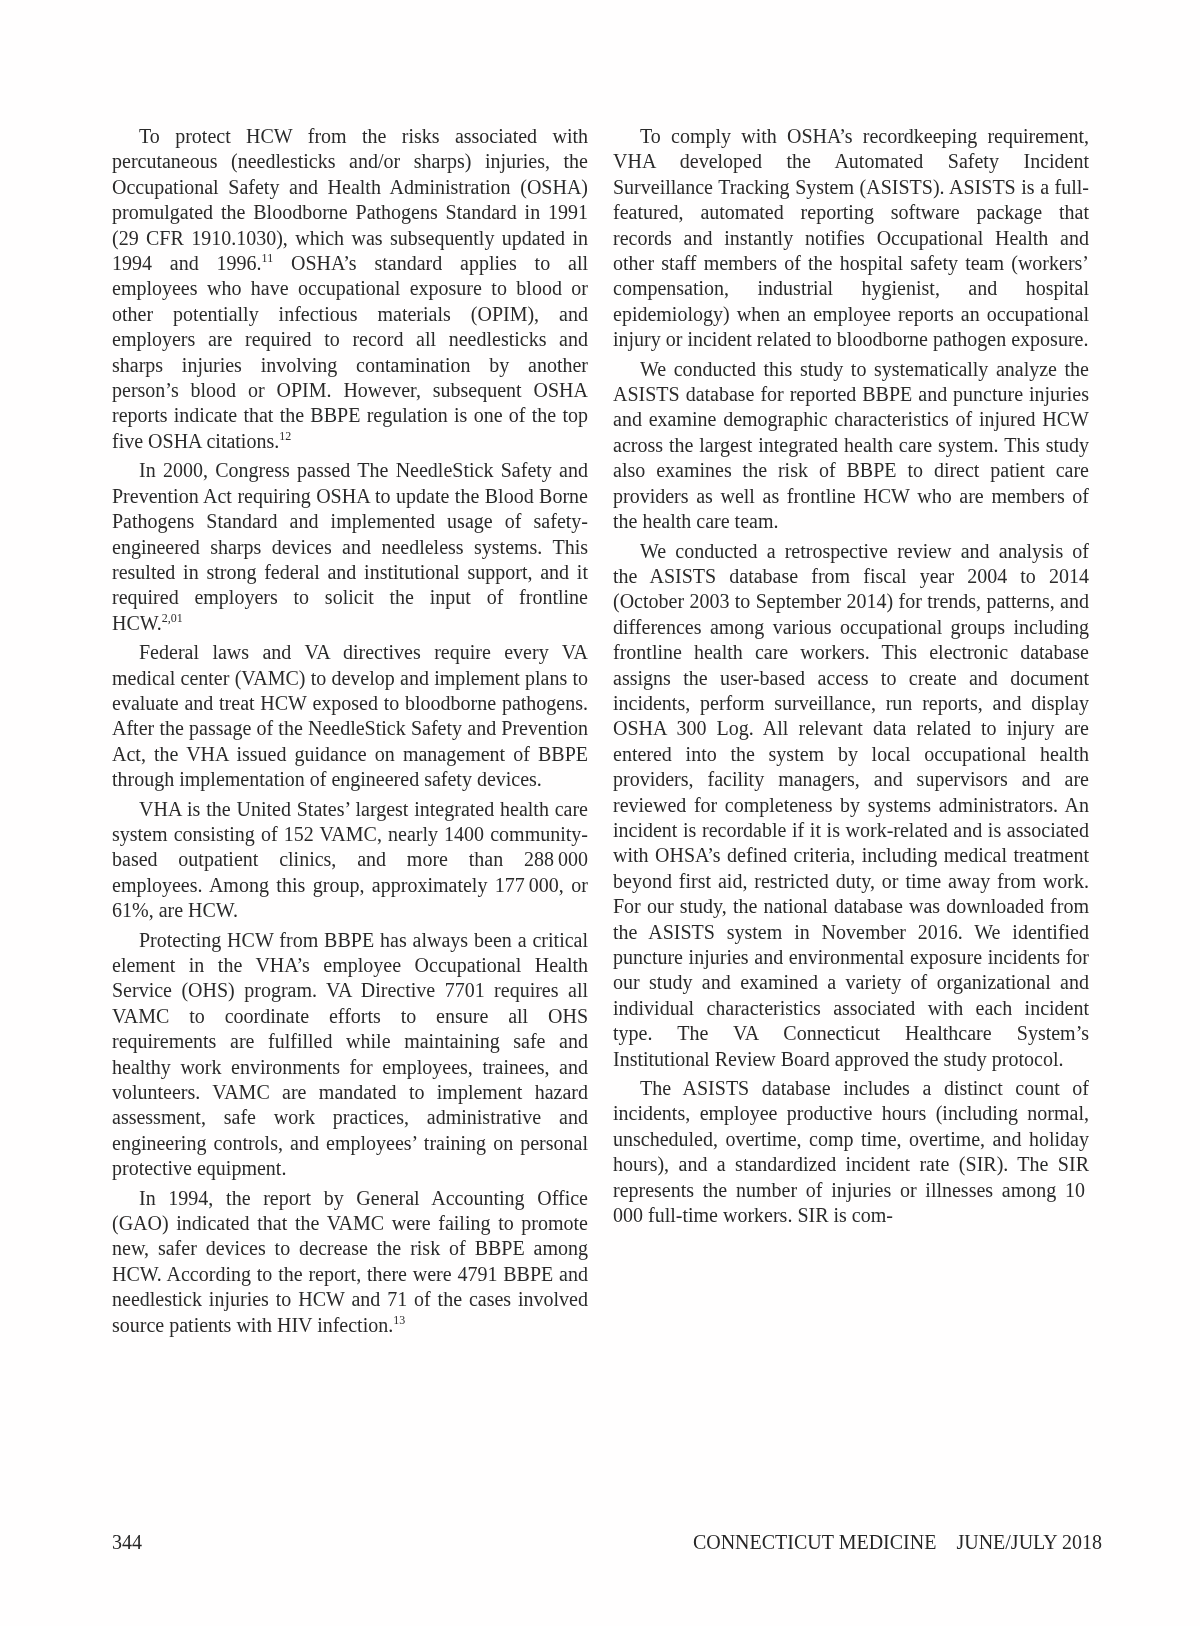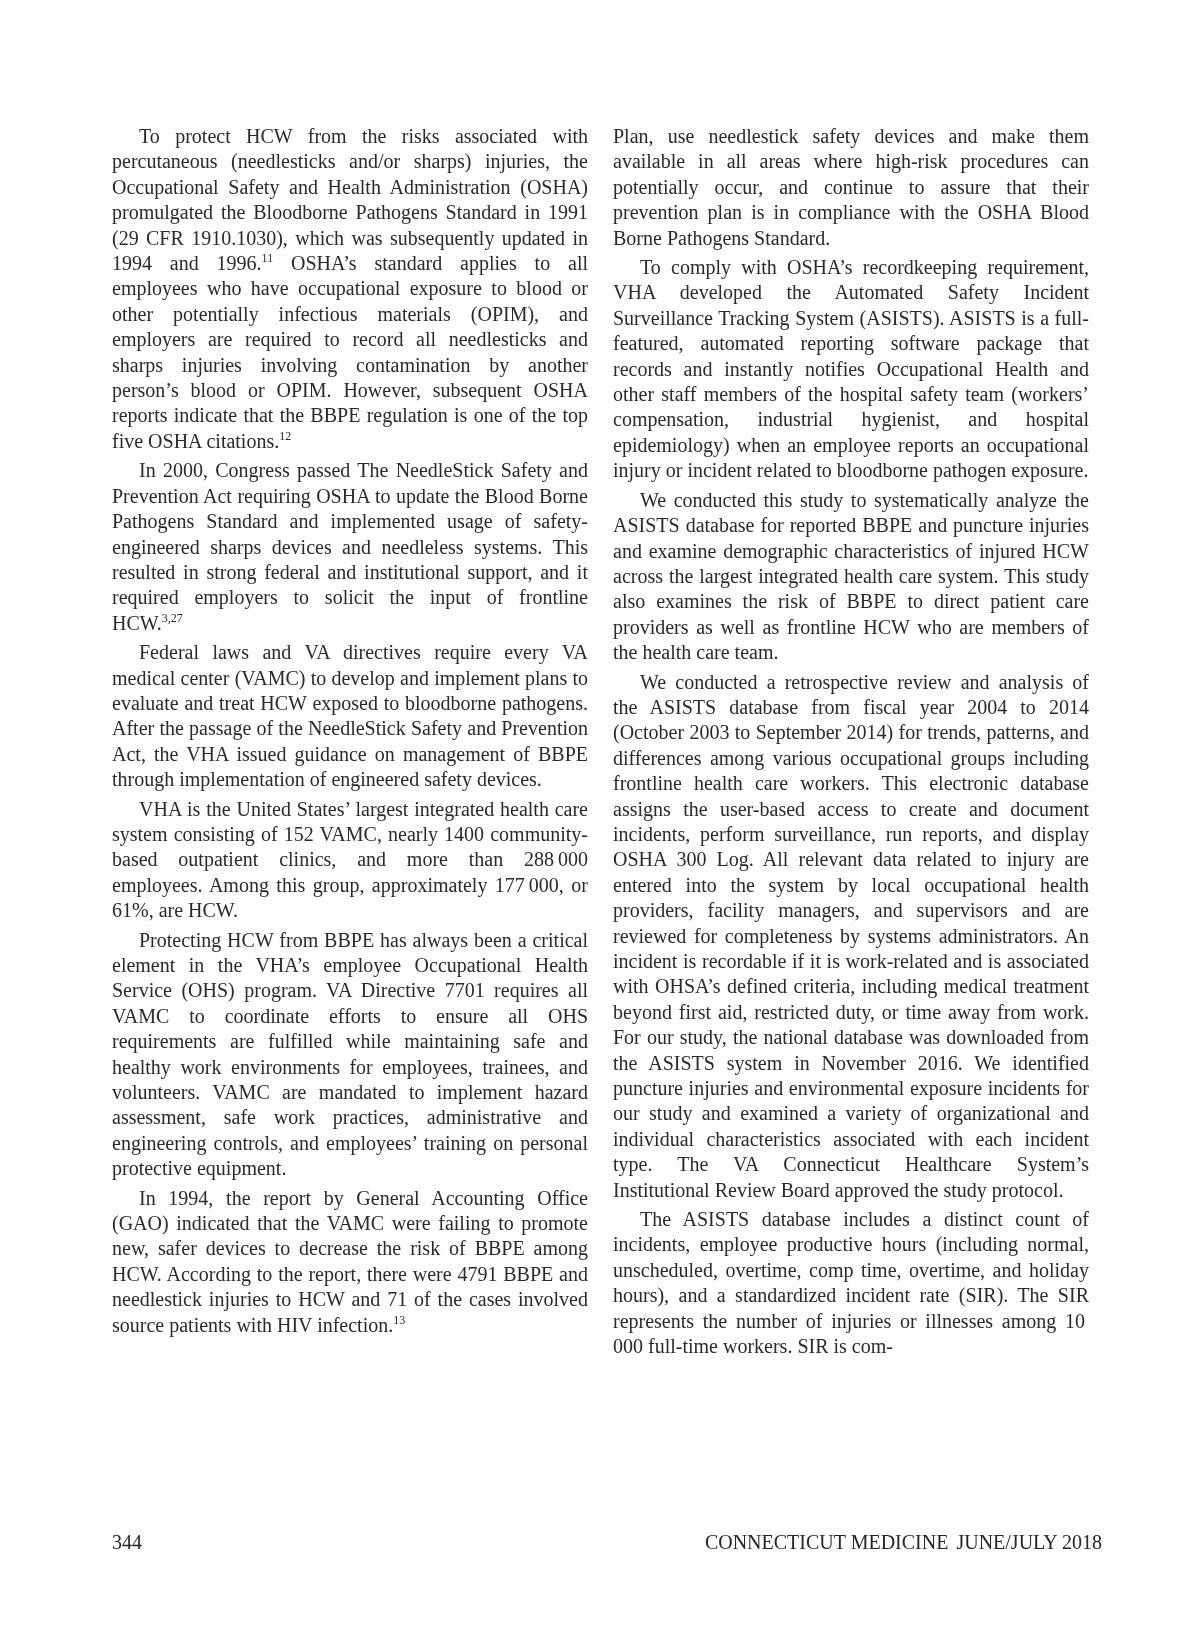--- a/index.html
+++ b/index.html
@@ -60,39 +60,38 @@
     display: flex;
     justify-content: space-between;
     align-items: flex-end;
     font-size: 20px;
     color: #262626;
   }
   .footer-right span {
     white-space: nowrap;
   }
   .footer-right .issue {
-    margin-left: 8px;
+    margin-left: 20px;
   }
 </style>
 </head>
 <body>
 
 <div class="page">
 
   <main class="content">
     <section class="column">
         <p class="para">To protect HCW from the risks associated with percutaneous (needlesticks and/or sharps) injuries, the Occupational Safety and Health Administration (OSHA) promulgated the Bloodborne Pathogens Standard in 1991 (29 CFR 1910.1030), which was subsequently updated in 1994 and 1996.<sup class="cite">11</sup> OSHA’s standard applies to all employees who have occupational exposure to blood or other potentially infectious materials (OPIM), and employers are required to record all needlesticks and sharps injuries involving contamination by another person’s blood or OPIM. However, subsequent OSHA reports indicate that the BBPE regulation is one of the top five OSHA citations.<sup class="cite">12</sup></p>
-        <p class="para">In 2000, Congress passed The NeedleStick Safety and Prevention Act requiring OSHA to update the Blood Borne Pathogens Standard and implemented usage of safety-engineered sharps devices and needleless systems. This resulted in strong federal and institutional support, and it required employers to solicit the input of frontline HCW.<sup class="cite">3,27</sup></p>
+        <p class="para">In 2000, Congress passed The NeedleStick Safety and Prevention Act requiring OSHA to update the Blood Borne Pathogens Standard and implemented usage of safety-engineered sharps devices and needleless systems. This resulted in strong federal and institutional support, and it required employers to solicit the input of frontline HCW.<sup class="cite">2,01</sup></p>
         <p class="para">Federal laws and VA directives require every VA medical center (VAMC) to develop and implement plans to evaluate and treat HCW exposed to bloodborne pathogens. After the passage of the NeedleStick Safety and Prevention Act, the VHA issued guidance on management of BBPE through implementation of engineered safety devices.</p>
         <p class="para">VHA is the United States’ largest integrated health care system consisting of 152 VAMC, nearly 1400 community-based outpatient clinics, and more than 288 000 employees. Among this group, approximately 177 000, or 61%, are HCW.</p>
         <p class="para">Protecting HCW from BBPE has always been a critical element in the VHA’s employee Occupational Health Service (OHS) program. VA Directive 7701 requires all VAMC to coordinate efforts to ensure all OHS requirements are fulfilled while maintaining safe and healthy work environments for employees, trainees, and volunteers. VAMC are mandated to implement hazard assessment, safe work practices, administrative and engineering controls, and employees’ training on personal protective equipment.</p>
         <p class="para">In 1994, the report by General Accounting Office (GAO) indicated that the VAMC were failing to promote new, safer devices to decrease the risk of BBPE among HCW. According to the report, there were 4791 BBPE and needlestick injuries to HCW and 71 of the cases involved source patients with HIV infection.<sup class="cite">13</sup></p>
       </section>
     <section class="column">
-        <p class="para no-indent">Plan, use needlestick safety devices and make them available in all areas where high-risk procedures can potentially occur, and continue to assure that their prevention plan is in compliance with the OSHA Blood Borne Pathogens Standard.</p>
         <p class="para">To comply with OSHA’s recordkeeping requirement, VHA developed the Automated Safety Incident Surveillance Tracking System (ASISTS). ASISTS is a full-featured, automated reporting software package that records and instantly notifies Occupational Health and other staff members of the hospital safety team (workers’ compensation, industrial hygienist, and hospital epidemiology) when an employee reports an occupational injury or incident related to bloodborne pathogen exposure.</p>
         <p class="para">We conducted this study to systematically analyze the ASISTS database for reported BBPE and puncture injuries and examine demographic characteristics of injured HCW across the largest integrated health care system. This study also examines the risk of BBPE to direct patient care providers as well as frontline HCW who are members of the health care team.</p>
         <p class="para">We conducted a retrospective review and analysis of the ASISTS database from fiscal year 2004 to 2014 (October 2003 to September 2014) for trends, patterns, and differences among various occupational groups including frontline health care workers. This electronic database assigns the user-based access to create and document incidents, perform surveillance, run reports, and display OSHA 300 Log. All relevant data related to injury are entered into the system by local occupational health providers, facility managers, and supervisors and are reviewed for completeness by systems administrators. An incident is recordable if it is work-related and is associated with OHSA’s defined criteria, including medical treatment beyond first aid, restricted duty, or time away from work. For our study, the national database was downloaded from the ASISTS system in November 2016. We identified puncture injuries and environmental exposure incidents for our study and examined a variety of organizational and individual characteristics associated with each incident type. The VA Connecticut Healthcare System’s Institutional Review Board approved the study protocol.</p>
         <p class="para">The ASISTS database includes a distinct count of incidents, employee productive hours (including normal, unscheduled, overtime, comp time, overtime, and holiday hours), and a standardized incident rate (SIR). The SIR represents the number of injuries or illnesses among 10 000 full-time workers. SIR is com-</p>
       </section>
   </main>
 
   <footer class="footer">
     <span class="page-num">344</span>
     <div class="footer-right">

